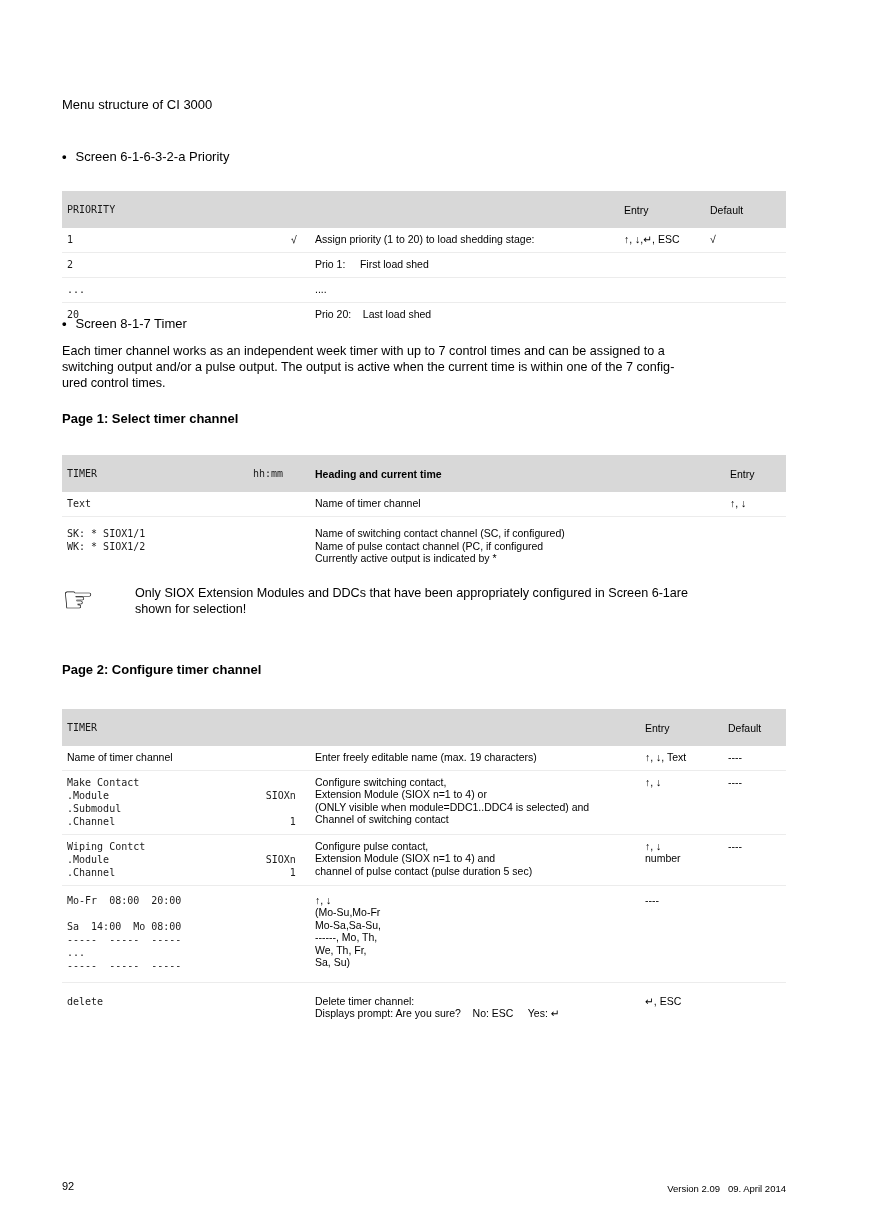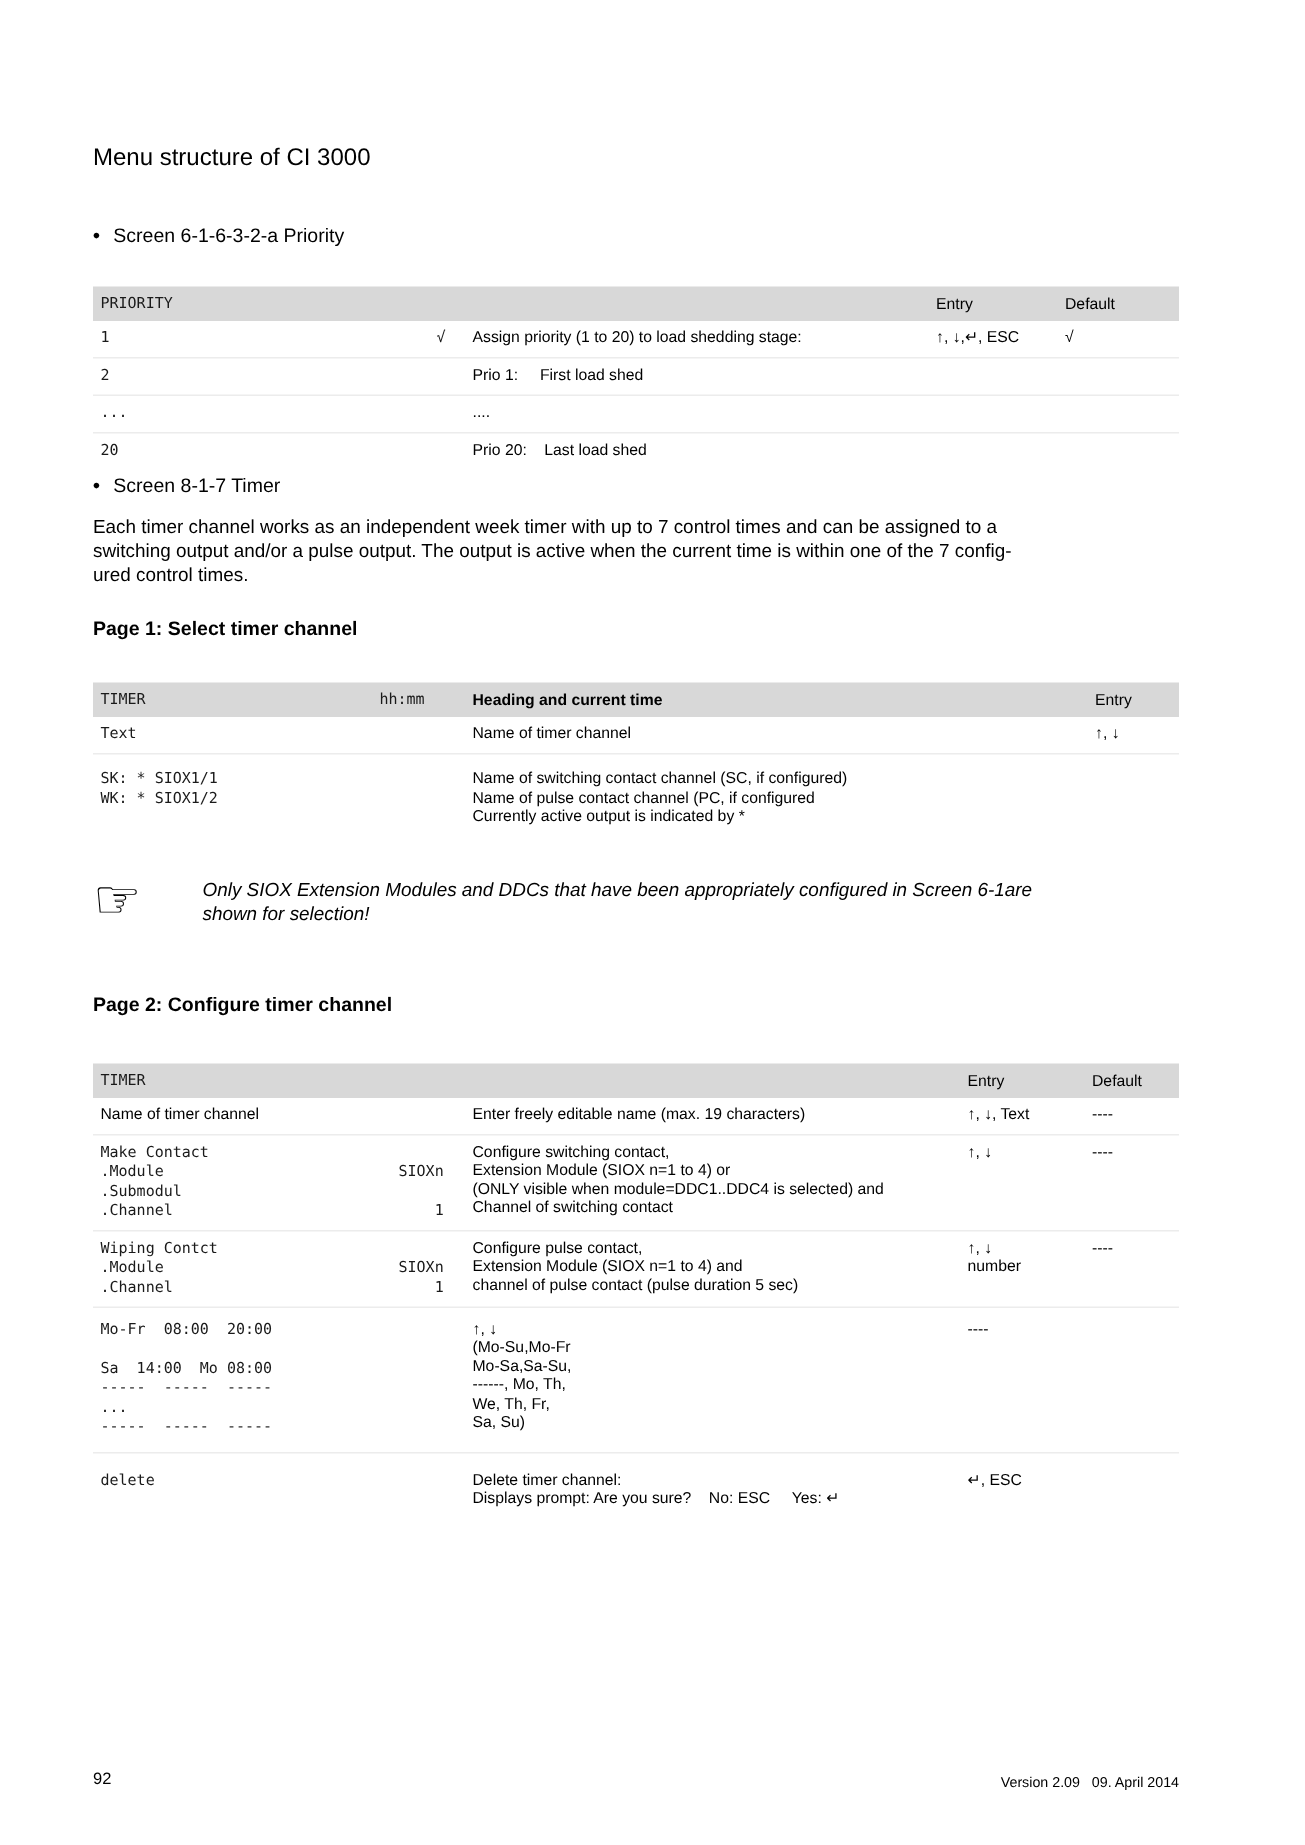--- a/index.html
+++ b/index.html
@@ -2,46 +2,46 @@
 <html style="--table-header-bg: #d8d8d8;"><head>
 <meta charset="utf-8">
 <style>
   * { margin:0; padding:0; box-sizing:border-box; }
   html,body { background:#fff; }
   .page {
     position:relative; width:870px; height:1230px; background:#fff;
     font-family:"Liberation Sans", sans-serif; color:#000; overflow:hidden;
   }
   .abs { position:absolute; left:62px; }
-  .running-header { top:97px; font-size:16px;text-align:center; }
+  .running-header { top:97px; font-size:13px;text-align:center; }
   .bullet-line { display:flex; gap:9px; font-size:13px; }
   .bullet-line .dot { font-weight:bold; }
   .intro { top:343px; width:732px; font-size:12.6px; line-height:16px; white-space:pre-wrap; }
   .subhead { font-size:13px; font-weight:bold; }
 
   .tbl { position:absolute; left:62px; width:724px; font-size:10.5px; }
-  .thead { display:grid; background:var(--table-header-bg,#d8d8d8); height:23px; align-items:center; }
+  .thead { display:grid; background:var(--table-header-bg,#d8d8d8); height:37px; align-items:center; }
   .thead > div:first-child { padding-left:5px; }
   .t1grid { grid-template-columns:253px 309px 86px 76px; }
   .t2grid { grid-template-columns:191px 62px 415px 56px; }
   .t3grid { grid-template-columns:253px 330px 83px 58px; }
   .trow { display:grid; padding:5px 0 6px 0; }
   .trow > div:first-child { padding-left:5px; }
   .trow + .trow { border-top:1px solid #ececec; }
   .mono { font-family:"DejaVu Sans Mono","Liberation Mono",monospace; font-size:10px; color:#1a1a1a; }
   .cell { line-height:12.5px; }
   .cell.mono { line-height:13px; }
   .pre { white-space:pre-wrap; }
   .premono { white-space:pre; }
   .bold { font-weight:bold; }
   .c1flex { display:flex; justify-content:space-between; padding-right:18px; }
 
   .note { top:585px; width:724px; display:flex; align-items:flex-start; }
   .note-icon { width:73px; font-size:36px; line-height:34px; margin-top:-2px; }
-  .note-text { width:651px; font-size:12.6px; line-height:16px; white-space:pre-wrap;font-style:italic; }
+  .note-text { width:651px; font-size:12.6px; line-height:16px; white-space:pre-wrap; }
 
   .footer-page { top:1180px; font-size:11px; }
   .footer-version { position:absolute; right:84px; top:1183px; font-size:9.5px; white-space:pre; }
 </style>
 </head>
 <body>
 
 <div class="page">
 
   <div class="abs running-header">Menu structure of CI 3000</div>

